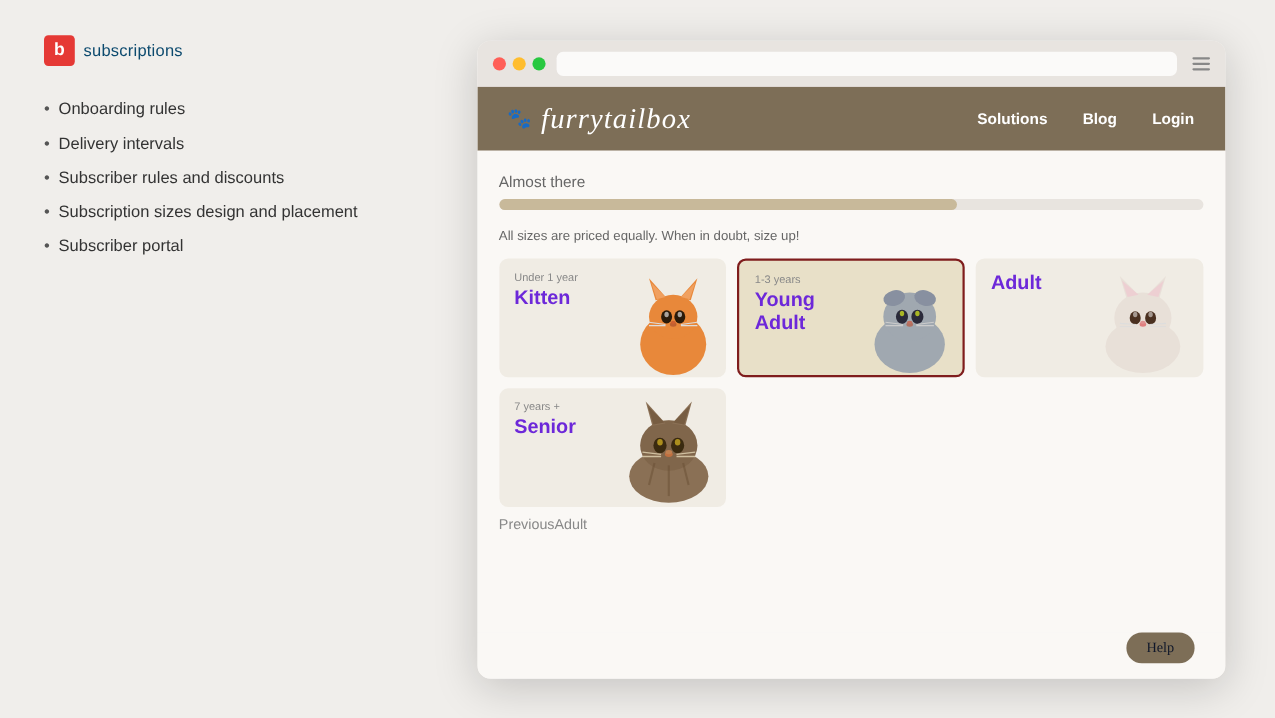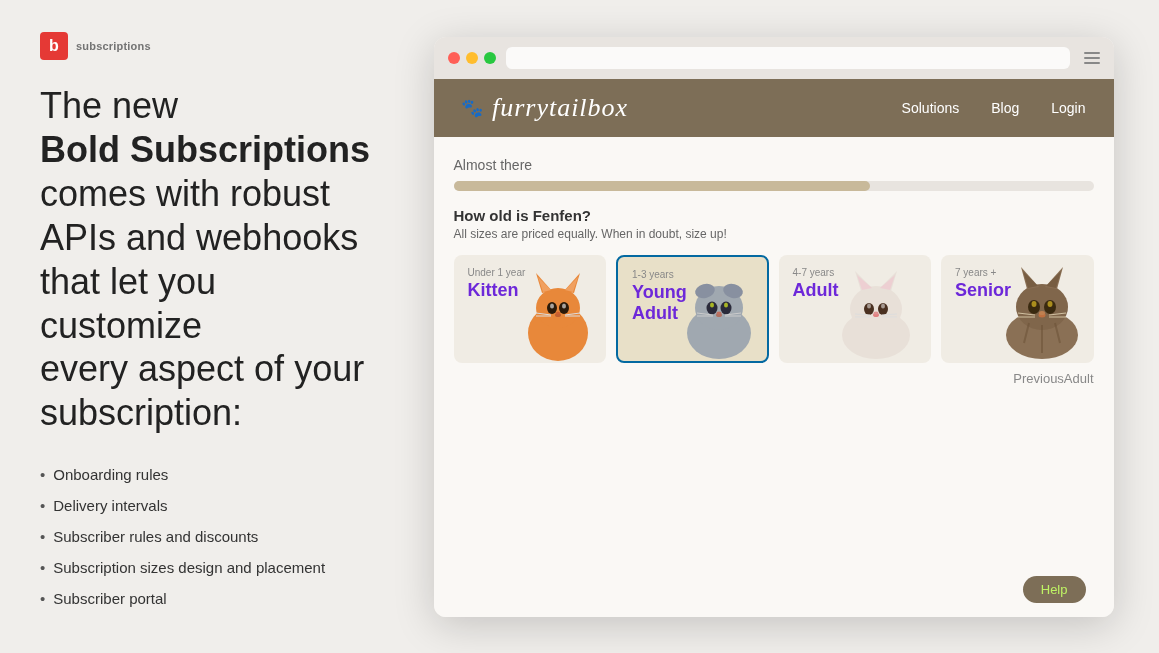--- a/index.html
+++ b/index.html
@@ -37,23 +37,23 @@
       border-radius: 4px;
       display: flex;
       align-items: center;
       justify-content: center;
       color: white;
       font-weight: 900;
       font-size: 16px;
     }
 
     .logo-text {
-      font-size: 11px;
-      font-weight: 700;
-      color: #737373;
+      font-size: 15px;
+      font-weight: 400;
+      color: #0c4a6e;
       letter-spacing: 0.2px;
     }
 
     .headline {
       font-size: 36px;
       font-weight: 400;
       line-height: 1.22;
       color: #222;
       margin-bottom: 24px;
     }
@@ -183,21 +183,21 @@
     }
 
     .nav-links {
       display: flex;
       gap: 32px;
     }
 
     .nav-link {
       color: #fff;
       font-size: 14px;
-      font-weight: 400;
+      font-weight: 700;
       text-decoration: none;
     }
 
     
     .site-content {
       flex: 1;
       padding: 20px 20px;
       background: #faf8f5;
       overflow: hidden;
     }
@@ -232,80 +232,81 @@
 
     .question-subtitle {
       font-size: 12px;
       color: #666;
       margin-bottom: 14px;
     }
 
     
     .cat-grid {
       display: grid;
-      grid-template-columns: 1fr 1fr 1fr 1fr;
+      grid-template-columns: 1fr 1fr 1fr;
       gap: 10px;
       margin-bottom: 2px;
     }
 
     .cat-card {
       background: #f0ece4;
       border-radius: 8px;
       padding: 12px 14px;
       position: relative;
       overflow: hidden;
       height: 108px;
       cursor: pointer;
     }
 
     .cat-card.selected {
       background: #e8e0c8;
-      border: 2px solid #0369a1;
+      border: 2px solid #7f1d1d;
     }
 
     .cat-age-range {
       font-size: 10px;
       color: #888;
       display: block;
       margin-bottom: 2px;
     }
 
     .cat-age-label {
       font-size: 18px;
       font-weight: 700;
       color: #6d28d9;
       line-height: 1.2;
     }
 
     
     .site-bottom-nav {
       display: flex;
-      justify-content: flex-end;
+      justify-content: flex-start;
       align-items: center;
       padding: 0;
       margin-top: 4px;
     }
 
     .nav-btn {
       font-size: 13px;
       color: #888;
       background: none;
       border: none;
       cursor: pointer;
       padding: 4px 0;
     }
 
     .help-btn {
       background: #7d6e57;
-      color: #bef264;
+      color: #0f172a;
       font-size: 13px;
       border: none;
       border-radius: 20px;
       padding: 6px 18px;
       cursor: pointer;
+      font-family: Liberation Serif, serif;
     }
 
     
     .site-help-area {
       padding: 0 28px 14px;
       background: #faf8f5;
       display: flex;
       justify-content: flex-end;
     }
 
@@ -323,25 +324,20 @@
 
 <div class="left-panel">
 
   <div class="logo-area">
     <div class="logo-icon">
       <span>b</span>
     </div>
     <span class="logo-text">subscriptions</span>
   </div>
 
-  <div class="headline">
-    <span>The new<br></span>
-    <strong>Bold Subscriptions<br></strong>
-    <span>comes with robust<br>APIs and webhooks<br>that let you customize<br>every aspect of your<br>subscription:</span>
-  </div>
 
   <ul class="features-list">
     <li>
       <span>Onboarding rules</span>
     </li>
     <li>
       <span>Delivery intervals</span>
     </li>
     <li>
       <span>Subscriber rules and discounts</span>
@@ -386,21 +382,20 @@
       </div>
     </div>
 
     <div class="site-content">
 
       <div class="progress-label">Almost there</div>
       <div class="progress-bar-container">
         <div class="progress-bar-fill"></div>
       </div>
 
-      <div class="question-title">How old is Fenfen?</div>
       <div class="question-subtitle">All sizes are priced equally. When in doubt, size up!</div>
 
       <div class="cat-grid">
 
         <div class="cat-card">
           <span class="cat-age-range">Under 1 year</span>
           <span class="cat-age-label">Kitten</span>
           <div class="cat-svg-container">
             <svg viewBox="0 0 120 100" xmlns="http://www.w3.org/2000/svg" width="120" height="100">
 
@@ -448,21 +443,20 @@
               <ellipse cx="72" cy="52" rx="2.5" ry="1.5" fill="#c07060"></ellipse>
               <line x1="50" y1="52" x2="66" y2="54" stroke="#ccc" stroke-width="1"></line>
               <line x1="50" y1="55" x2="66" y2="55" stroke="#ccc" stroke-width="1"></line>
               <line x1="94" y1="52" x2="78" y2="54" stroke="#ccc" stroke-width="1"></line>
               <line x1="94" y1="55" x2="78" y2="55" stroke="#ccc" stroke-width="1"></line>
             </svg>
           </div>
         </div>
 
         <div class="cat-card">
-          <span class="cat-age-range">4-7 years</span>
           <span class="cat-age-label">Adult</span>
           <div class="cat-svg-container">
             <svg viewBox="0 0 120 100" xmlns="http://www.w3.org/2000/svg" width="120" height="100">
 
               <ellipse cx="65" cy="72" rx="34" ry="24" fill="#e8e0d8"></ellipse>
               <ellipse cx="65" cy="46" rx="26" ry="23" fill="#e8e0d8"></ellipse>
 
               <polygon points="50,28 44,8 62,26" fill="#e8e0d8"></polygon>
               <polygon points="80,28 86,8 68,26" fill="#e8e0d8"></polygon>
               <polygon points="51,27 46,12 61,25" fill="#f0c8d0" opacity="0.7"></polygon>

